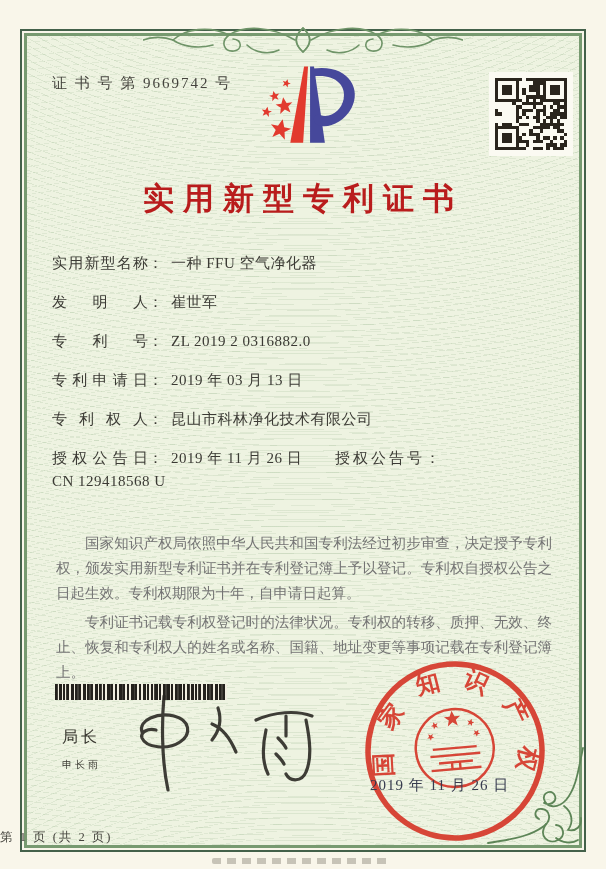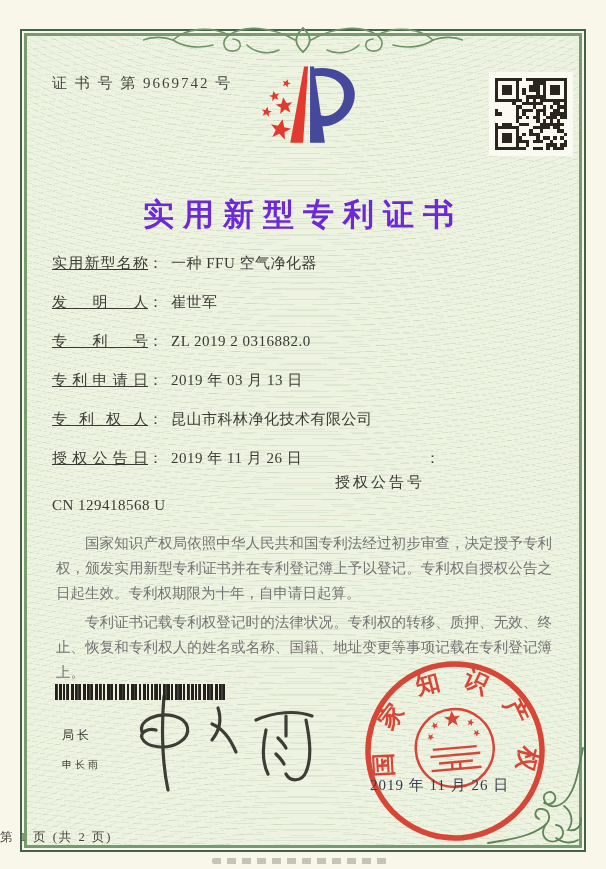--- a/index.html
+++ b/index.html
@@ -14,42 +14,42 @@
     box-shadow:0 0 0 2px #f9f6ea, 0 0 0 4px #44614a;
     background:
       repeating-radial-gradient(ellipse 130% 60% at 50% -25%, rgba(122,160,114,.16) 0 1px, rgba(0,0,0,0) 1px 8px),
       repeating-radial-gradient(ellipse 130% 60% at 50% 125%, rgba(122,160,114,.13) 0 1px, rgba(0,0,0,0) 1px 10px),
       #eef3e1;
   }
   .cert-no{position:absolute; left:52px; top:74px; font-size:15px; letter-spacing:2px; color:#45443e;}
   .logo{position:absolute; left:234px; top:58px;}
   .qr{position:absolute; left:489px; top:72px; width:84px; height:84px; background:#fbfaf2; padding:6px; box-sizing:border-box;}
   .title{
-    position:absolute; left:0; right:0; top:194px; text-align:center;
-    font-size:31px; font-weight:600; letter-spacing:9px; color:#6d28d9;
+    position:absolute; left:0; right:0; top:178px; text-align:center;
+    font-size:31px; font-weight:600; letter-spacing:9px; color:#b91c1c;
   }
   .fields{position:absolute; left:52px; top:252px; width:506px;}
   .row{margin-bottom:16px; font-size:15px; line-height:23px; color:#3b3a34;}
-  .flabel{display:inline-block; width:96px; text-align:justify; text-align-last:justify; text-justify:inter-character; vertical-align:top;text-decoration:underline;}
+  .flabel{display:inline-block; width:96px; text-align:justify; text-align-last:justify; text-justify:inter-character; vertical-align:top;}
   .colon{margin:0 8px 0 0; vertical-align:top;}
   .fvalue{display:inline-block; width:384px; white-space:pre-line; vertical-align:top; letter-spacing:.5px;}
   .fvalue.narrow{width:150px;}
-  .rlabel{display:inline-block; margin-left:14px; letter-spacing:3px; vertical-align:top;margin-top:24px;}
+  .rlabel{display:inline-block; margin-left:14px; letter-spacing:3px; vertical-align:top;}
   .rvalue{display:inline-block; vertical-align:top; letter-spacing:.5px;}
   .body-text{position:absolute; left:52px; top:527px; width:504px;}
   .body-text p{margin:4px; font-size:14.5px; line-height:25px; text-align:justify; text-indent:2em; color:#737373;}
   .barcode{
     position:absolute; left:55px; top:684px; width:172px; height:16px;
     background:
       repeating-linear-gradient(90deg,#23211c 0 2px,rgba(0,0,0,0) 2px 4px),
       repeating-linear-gradient(90deg,#23211c 0 1px,rgba(0,0,0,0) 1px 6px),
       repeating-linear-gradient(90deg,rgba(35,33,28,.85) 0 3px,rgba(0,0,0,0) 3px 11px),
       #f1eee0;
   }
-  .signer-role{position:absolute; left:62px; top:727px; font-size:12px; letter-spacing:3px; color:#37362f;}
+  .signer-role{position:absolute; left:62px; top:727px; font-size:16px; letter-spacing:3px; color:#37362f;}
   .signer-name{position:absolute; left:62px; top:758px; font-size:10px; letter-spacing:3px; color:#37362f;}
   .signature{position:absolute; left:118px; top:686px;}
   .seal{position:absolute; left:360px; top:656px; transform:rotate(-5deg); opacity:.93;}
   .seal-date{position:absolute; left:370px; top:776px; font-size:15px; letter-spacing:1px; color:#363b4e; z-index:3;}
   .footer{position:absolute; left:0; right:0; top:829px; text-align:left; font-size:12.5px; letter-spacing:2px; color:#45443e;}
   .cut-text{
     position:absolute; left:212px; top:858px; width:176px; height:6px; opacity:.45; border-radius:2px;
     background:repeating-linear-gradient(90deg,rgba(110,105,92,.8) 0 9px,rgba(0,0,0,0) 9px 15px);
   }
   .ornament-top{position:absolute; left:143px; top:21px;}

